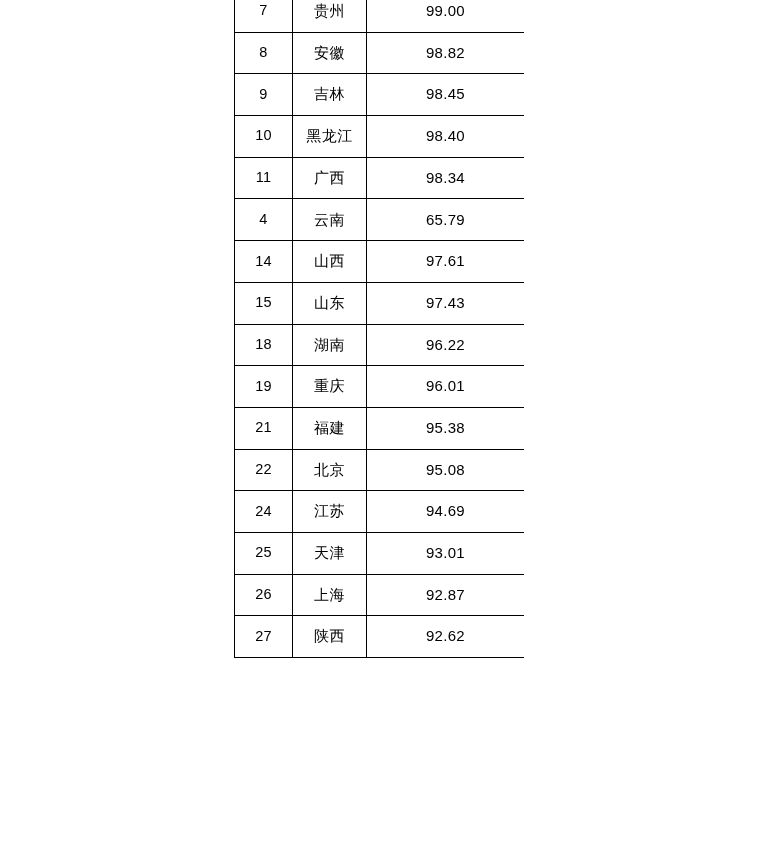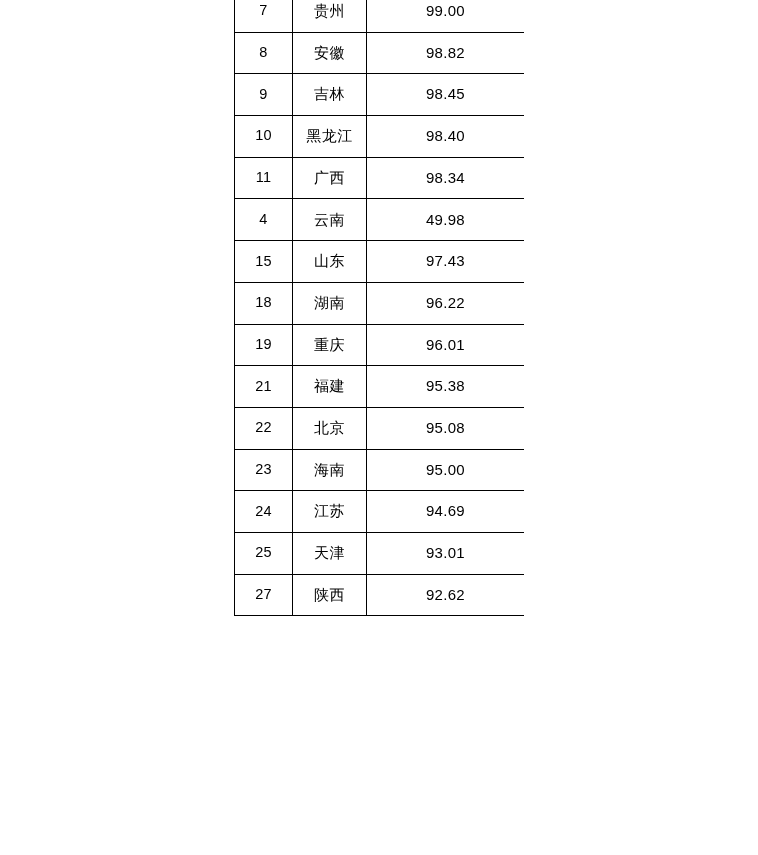--- a/index.html
+++ b/index.html
@@ -114,21 +114,26 @@
               <td class="cell-value">98.40</td>
             </tr>
             <tr>
               <td class="cell-rank">11</td>
               <td class="cell-name">广西</td>
               <td class="cell-value">98.34</td>
             </tr>
             <tr>
               <td class="cell-rank">4</td>
               <td class="cell-name">云南</td>
-              <td class="cell-value">49.98</td>
+              <td class="cell-value">65.79</td>
+            </tr>
+            <tr>
+              <td class="cell-rank">14</td>
+              <td class="cell-name">山西</td>
+              <td class="cell-value">97.61</td>
             </tr>
             <tr>
               <td class="cell-rank">15</td>
               <td class="cell-name">山东</td>
               <td class="cell-value">97.43</td>
             </tr>
             <tr>
               <td class="cell-rank">18</td>
               <td class="cell-name">湖南</td>
               <td class="cell-value">96.22</td>
@@ -142,33 +147,33 @@
               <td class="cell-rank">21</td>
               <td class="cell-name">福建</td>
               <td class="cell-value">95.38</td>
             </tr>
             <tr>
               <td class="cell-rank">22</td>
               <td class="cell-name">北京</td>
               <td class="cell-value">95.08</td>
             </tr>
             <tr>
-              <td class="cell-rank">23</td>
-              <td class="cell-name">海南</td>
-              <td class="cell-value">95.00</td>
-            </tr>
-            <tr>
               <td class="cell-rank">24</td>
               <td class="cell-name">江苏</td>
               <td class="cell-value">94.69</td>
             </tr>
             <tr>
               <td class="cell-rank">25</td>
               <td class="cell-name">天津</td>
               <td class="cell-value">93.01</td>
+            </tr>
+            <tr>
+              <td class="cell-rank">26</td>
+              <td class="cell-name">上海</td>
+              <td class="cell-value">92.87</td>
             </tr>
             <tr>
               <td class="cell-rank">27</td>
               <td class="cell-name">陕西</td>
               <td class="cell-value">92.62</td>
             </tr>
           </tbody>
       </table>
     </div>
   </div>

